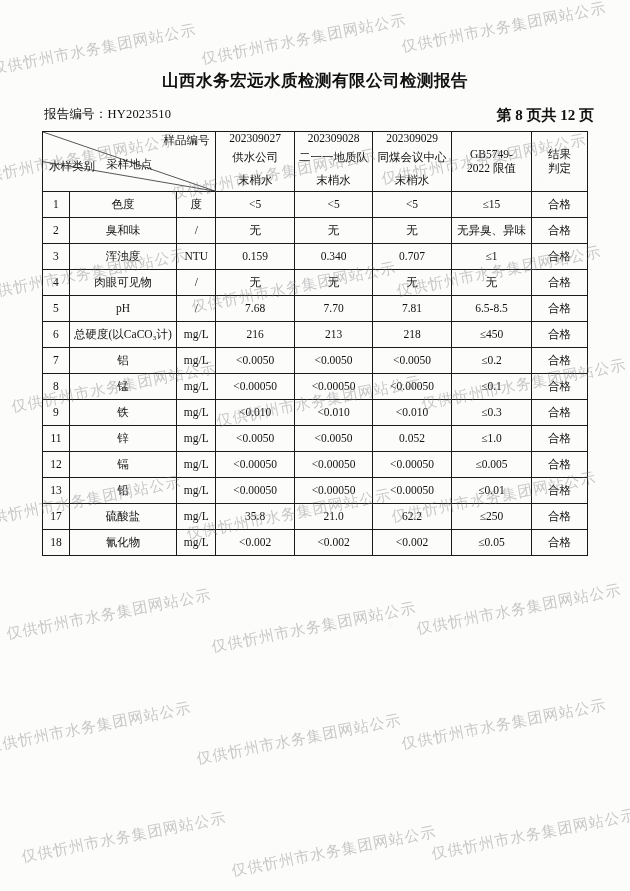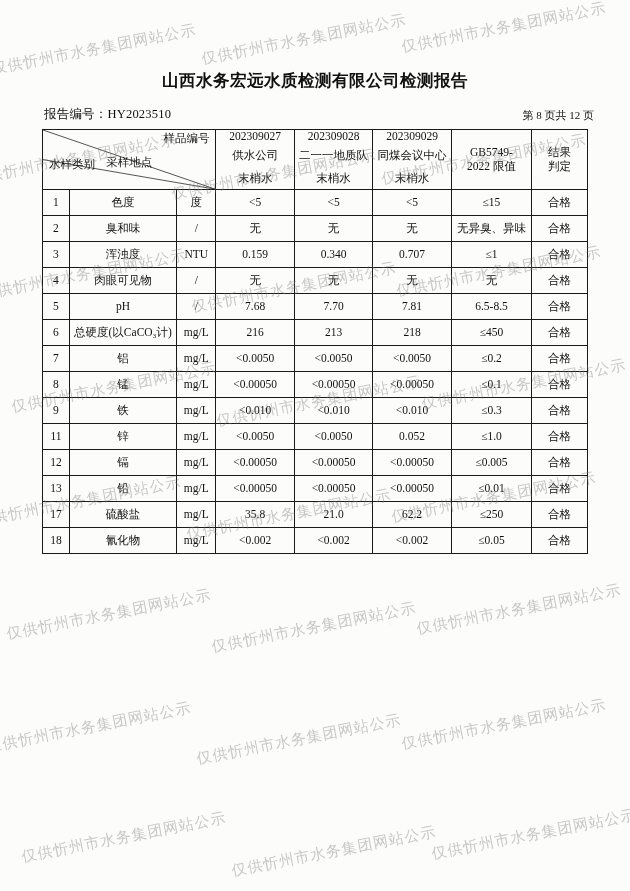--- a/index.html
+++ b/index.html
@@ -41,32 +41,31 @@
     font-size: 16.5px;
     letter-spacing: 0.5px;
     margin: 0;
     padding-top: 70px;
     position: relative;
     z-index: 3;
   }
   .meta-row {
     display: flex;
     justify-content: space-between;
-    align-items: flex-end;
     font-size: 12.5px;
     padding: 14px 36px 6px 44px;
     position: relative;
     z-index: 3;
   }
   .meta-left {
     letter-spacing: 0.2px;
   }
   .meta-right {
-    font-weight: normal;
-    font-size: 11px;
+    font-weight: bold;
+    font-size: 15px;
   }
   table.report {
     border-collapse: collapse;
     width: 546px;
     margin: 0 auto;
     table-layout: fixed;
     position: relative;
     z-index: 3;
     background: transparent;
   }

